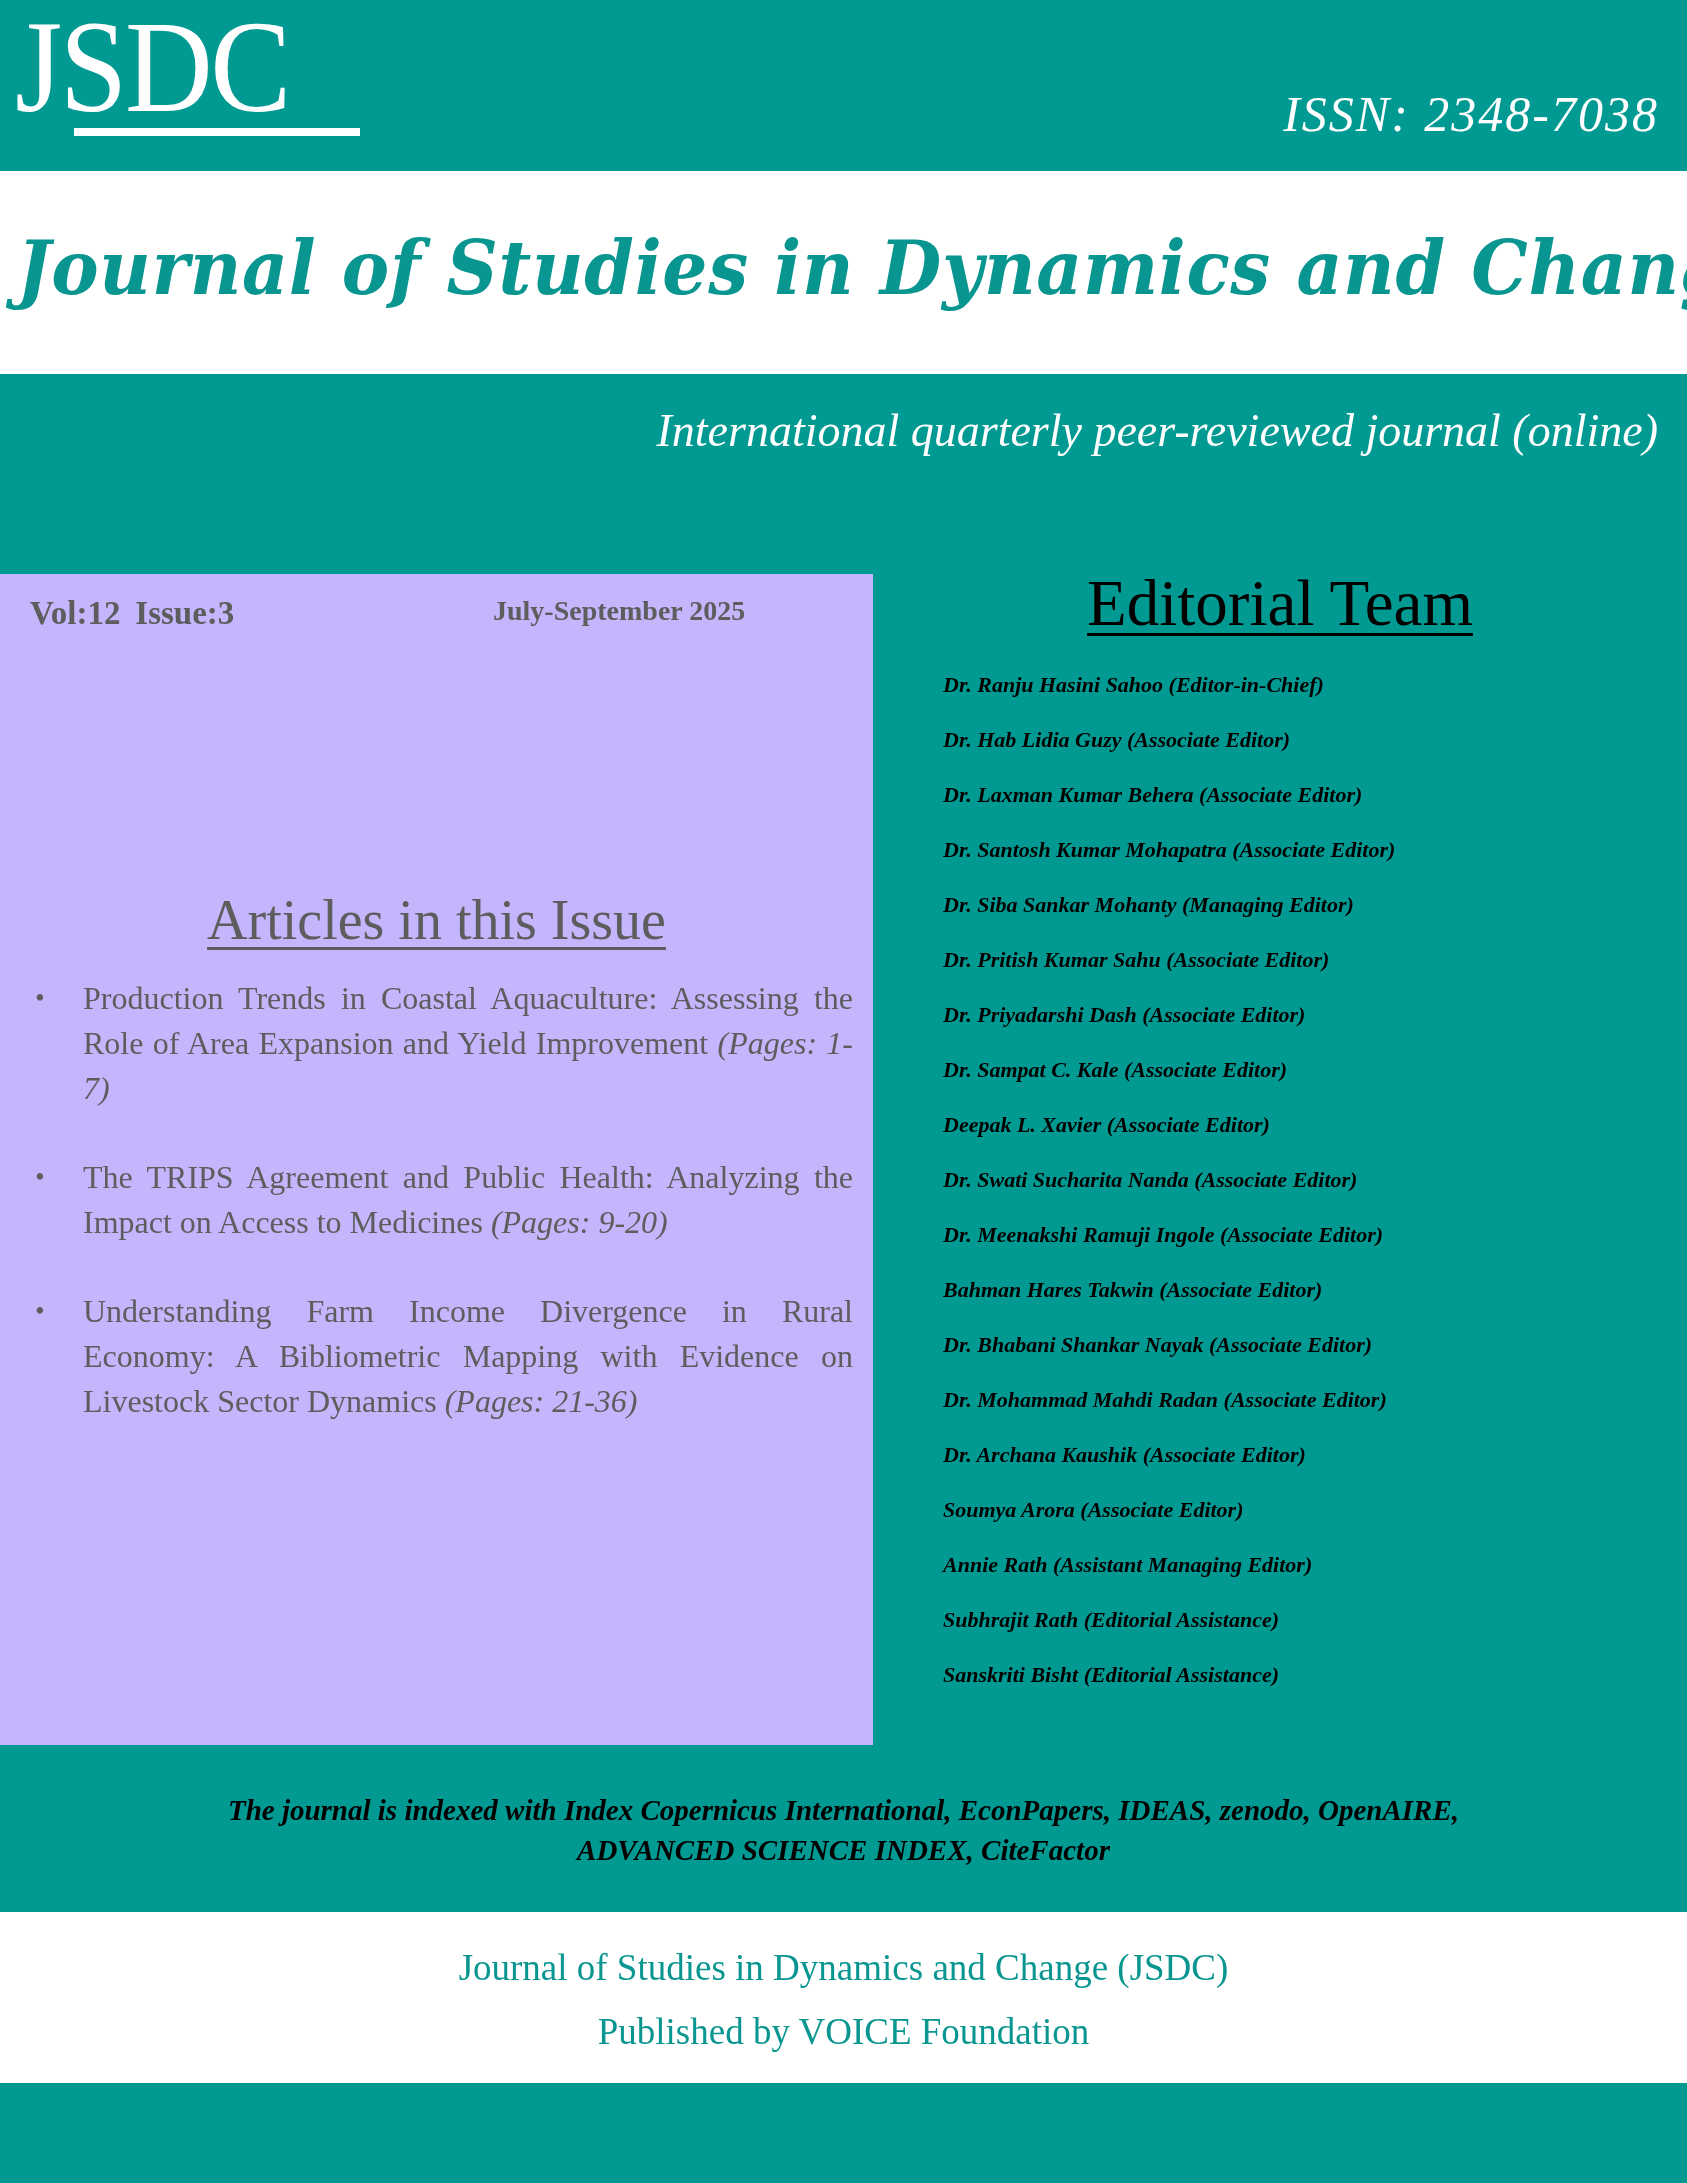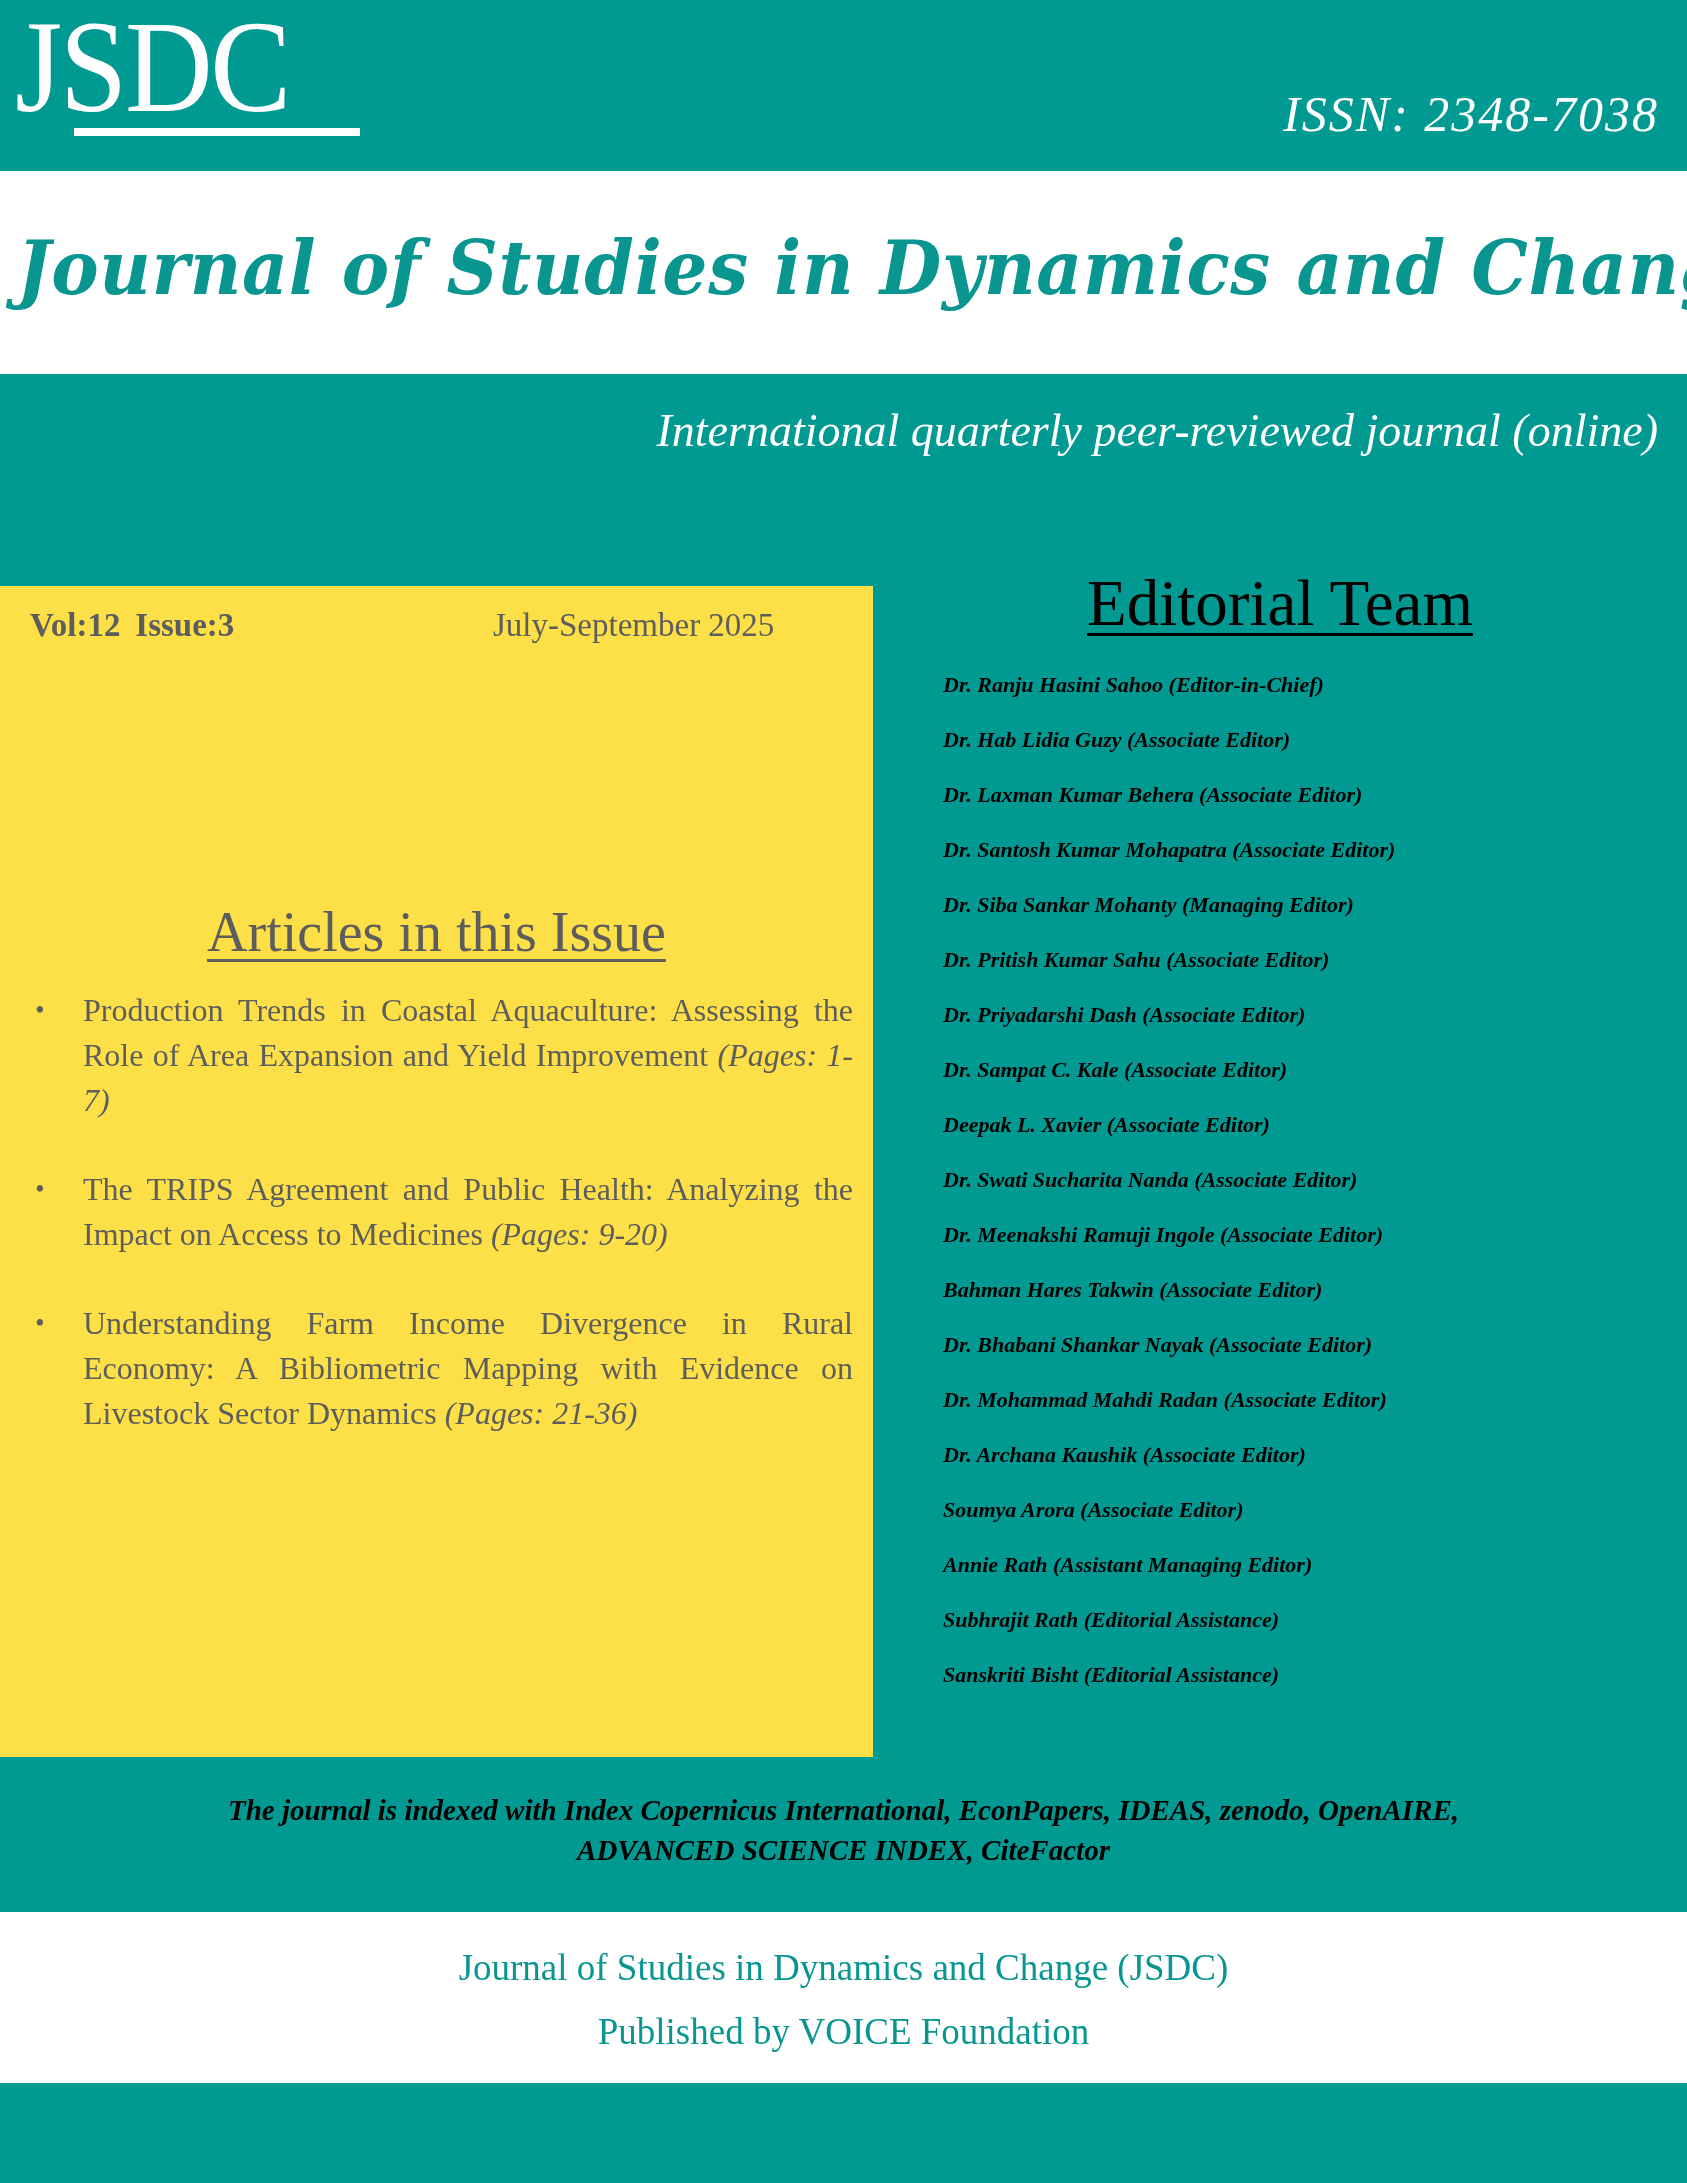--- a/index.html
+++ b/index.html
@@ -19,23 +19,23 @@
   
   #title-band { top:171px; height:203px; background:#ffffff; }
   #journal-title { position:absolute; left:17px; top:54px; color:#0a9690; font-style:italic; font-weight:bold;
                    font-size:74px; letter-spacing:0.7px; white-space:nowrap; font-family:"DejaVu Serif", serif;
                    transform:scaleX(0.96); transform-origin:left top; }
 
   
   #main-band { top:374px; height:1934px; }
   #tagline { position:absolute; right:29px; top:30px; color:#fff; font-style:italic; font-size:46px; white-space:nowrap; }
 
-  #left-box { position:absolute; left:0; top:212px; width:873px; height:1171px; background:#fde047; }
+  #left-box { position:absolute; left:0; top:200px; width:873px; height:1171px; background:#c4b5fd; }
   #vol-issue { position:absolute; left:30px; top:21px; color:#5d5d5d; font-weight:bold; font-size:33px; word-spacing:6.6px; }
-  #issue-date { position:absolute; left:493px; top:21px; color:#5d5d5d; font-weight:normal; font-size:33px;text-align:right; }
+  #issue-date { position:absolute; left:493px; top:21px; color:#5d5d5d; font-weight:bold; font-size:28px;text-align:right; }
 
   #articles-heading { position:absolute; left:0; width:873px; top:314px; text-align:center; color:#5d5d5d;
                       font-size:56px; text-decoration:underline; text-underline-offset:8px; text-decoration-thickness:3.3px; }
   #articles-list { position:absolute; left:34px; top:402px; width:819px; margin:0; padding:0; list-style:none; }
   .article { position:relative; padding-left:49px; color:#5d5d5d; font-size:32px; line-height:45px;
              text-align:justify; margin-bottom:44px; }
   .article .bullet { position:absolute; left:1.3px; top:0; font-size:26.5px; }
   .article .pages { font-style:italic; }
 
   #editorial-heading { position:absolute; left:873px; width:814px; top:192px; text-align:center; color:#000;

